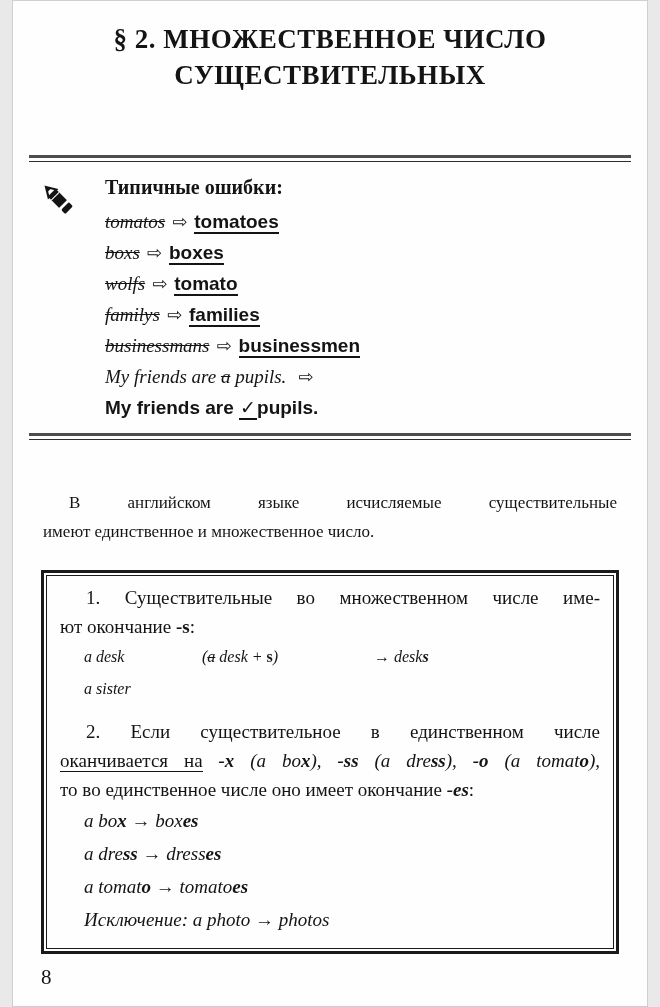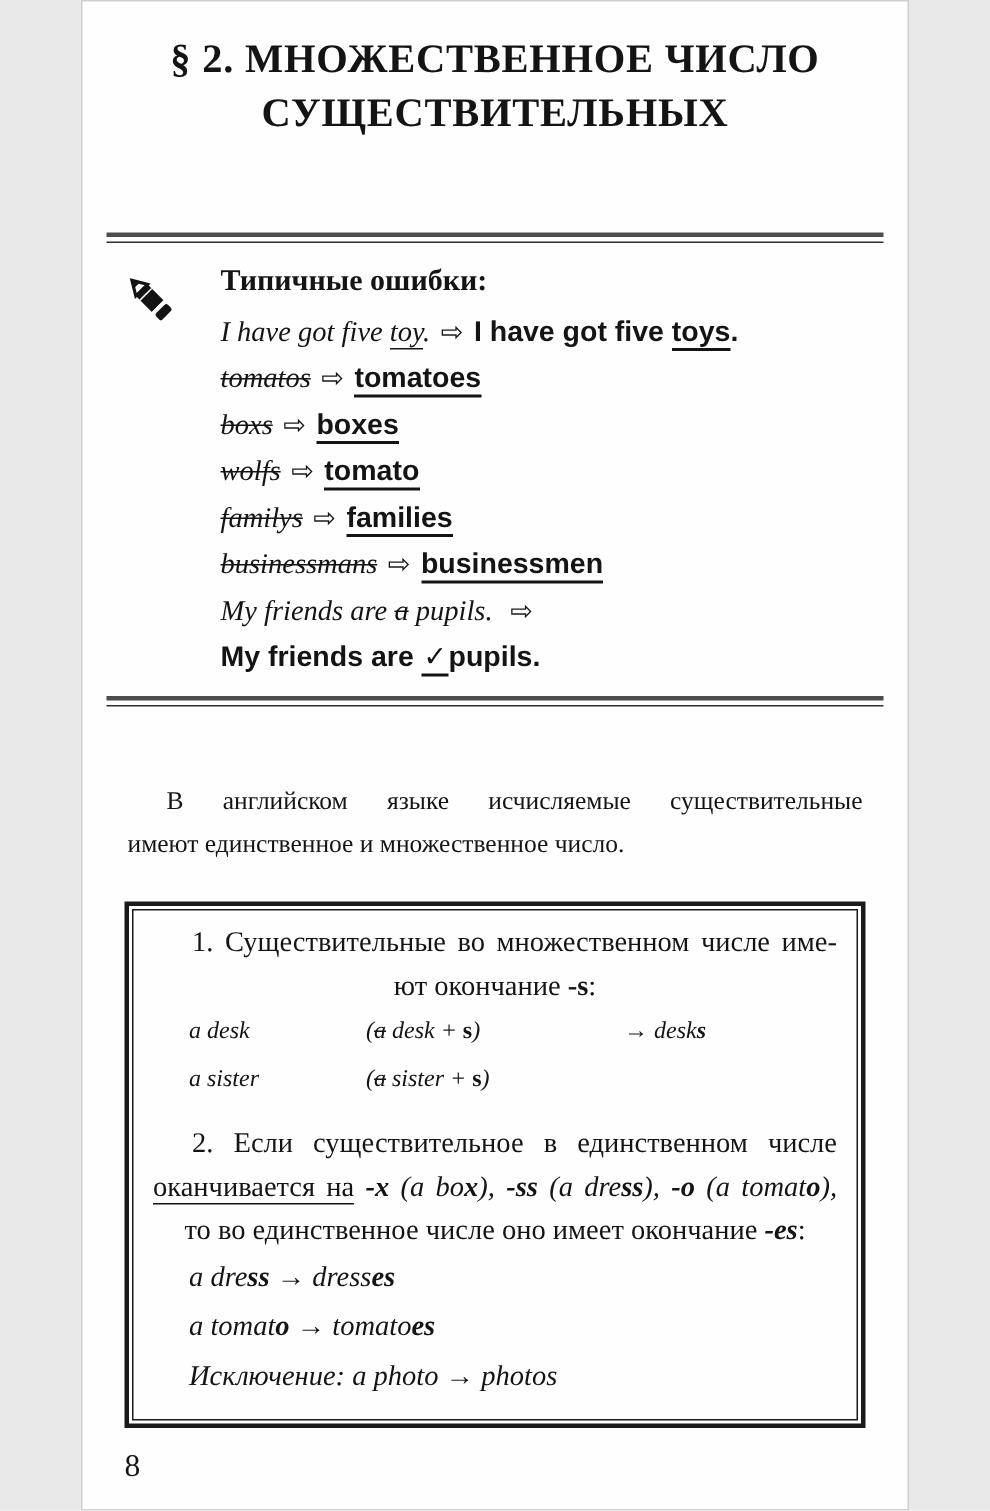--- a/index.html
+++ b/index.html
@@ -1,18 +1,18 @@
 <!DOCTYPE html>
 <html><head>
 <meta charset="utf-8">
 <style>
   html, body { margin:0; padding:0; background:#e9e9e9; }
   .page {
     position:relative;
-    width:552px; height:1007px;
+    width:636px; height:1007px;
     margin:0 auto;
     background:#fefefe;
     border:1px solid #cfcfcf;
     box-sizing:border-box;
     font-family:"Liberation Serif","DejaVu Serif",serif;
     color:#141414;
     overflow:hidden;
   }
 
   
@@ -38,21 +38,21 @@
 
   
   .intro { margin:48px 30px 0; font-size:17px; line-height:29px; }
   .stretch { display:block; text-align:justify; text-align-last:justify; }
   .pline { display:block; }
   .indent { text-indent:26px; }
 
   
   .rules-box { margin:24px 28px 0; border:3px solid #1a1a1a; }
   .rules-inner { border:1px solid #1a1a1a; margin:2px; padding:7px 13px 12px; }
-  .r-line { display:block; font-size:19px; line-height:29px;text-align:center; }
+  .r-line { display:block; font-size:19px; line-height:29px; }
   .bi { font-weight:bold; font-style:italic; }
   .bup { font-weight:bold; font-style:normal; }
   .u-line { border-bottom:1.5px solid #141414; }
   .ex-grid { display:grid; grid-template-columns:118px 172px 1fr; padding-left:24px; font-size:16px; line-height:32px; }
   .ex-line { display:block; padding-left:24px; font-size:19px; line-height:33px; }
   .sarr { font-style:normal; }
   .rule2 { margin-top:12px; }
 
   
   .page-num { position:absolute; left:28px; bottom:16px; font-size:21px; }
@@ -78,23 +78,20 @@
           <rect x="10" y="11.8" width="11.5" height="8.4" fill="#141414"></rect>
           <rect x="21.5" y="11.8" width="2" height="8.4" fill="#ffffff"></rect>
           <rect x="23.5" y="11.8" width="4.5" height="8.4" rx="1.2" fill="#141414"></rect>
           <line x1="13" y1="11.8" x2="13" y2="20.2" stroke="#ffffff" stroke-width="0.8"></line>
         </g>
       </svg>
     </span>
 
     <div class="err-heading">Типичные ошибки:</div>
 
-    <div class="err-row">
-      <span class="it">I have got five </span><span class="it u1">toy</span><span class="it">.</span><span class="arr">⇨</span><span class="fx">I have got five </span><span class="fx u2">toys</span><span class="fx">.</span>
-    </div>
 
     <div class="err-row">
       <span class="it struck">tomatos</span><span class="arr">⇨</span><span class="fx u2">tomatoes</span>
     </div>
     <div class="err-row">
       <span class="it struck">boxs</span><span class="arr">⇨</span><span class="fx u2">boxes</span>
     </div>
     <div class="err-row">
       <span class="it struck">wolfs</span><span class="arr">⇨</span><span class="fx u2">tomato</span>
     </div>
@@ -126,28 +123,28 @@
       <span class="r-line stretch indent">1. Существительные во множественном числе име-</span>
       <span class="r-line"><span>ют окончание </span><span class="bup">-s</span><span>:</span></span>
 
       <div class="ex-grid">
         <span class="it">a desk</span>
         <span class="it"><span>(</span><span class="struck">a</span><span> desk + </span><span class="bup">s</span><span>)</span></span>
         <span class="it"><span class="sarr">→</span> <span>desk</span><span class="bi">s</span></span>
       </div>
       <div class="ex-grid">
         <span class="it">a sister</span>
-        <span class="it"><span>(</span><span class="struck">a</span><span> sister + </span><span class="bup">s</span><span>)</span></span>
       </div>
 
       <div class="rule2">
         <span class="r-line stretch indent">2. Если существительное в единственном числе</span>
         <span class="r-line stretch"><span class="u-line">оканчивается на</span> <span class="bi">-x</span> <span class="it"><span>(a bo</span><span class="bi">x</span><span>),</span></span> <span class="bi">-ss</span> <span class="it"><span>(a dre</span><span class="bi">ss</span><span>),</span></span> <span class="bi">-o</span> <span class="it"><span>(a tomat</span><span class="bi">o</span><span>),</span></span></span>
         <span class="r-line"><span>то во единственное числе оно имеет окончание </span><span class="bi">-es</span><span>:</span></span>
 
+        <span class="ex-line it"><span>a bo</span><span class="bi">x</span> <span class="sarr">→</span> <span>box</span><span class="bi">es</span></span>
         <span class="ex-line it"><span>a dre</span><span class="bi">ss</span> <span class="sarr">→</span> <span>dress</span><span class="bi">es</span></span>
         <span class="ex-line it"><span>a tomat</span><span class="bi">o</span> <span class="sarr">→</span> <span>tomato</span><span class="bi">es</span></span>
 
         <span class="ex-line it"><span>Исключение:</span><span> a photo </span><span class="sarr">→</span><span> photos</span></span>
       </div>
 
     </div>
   </div>
 
   <div class="page-num">8</div>

